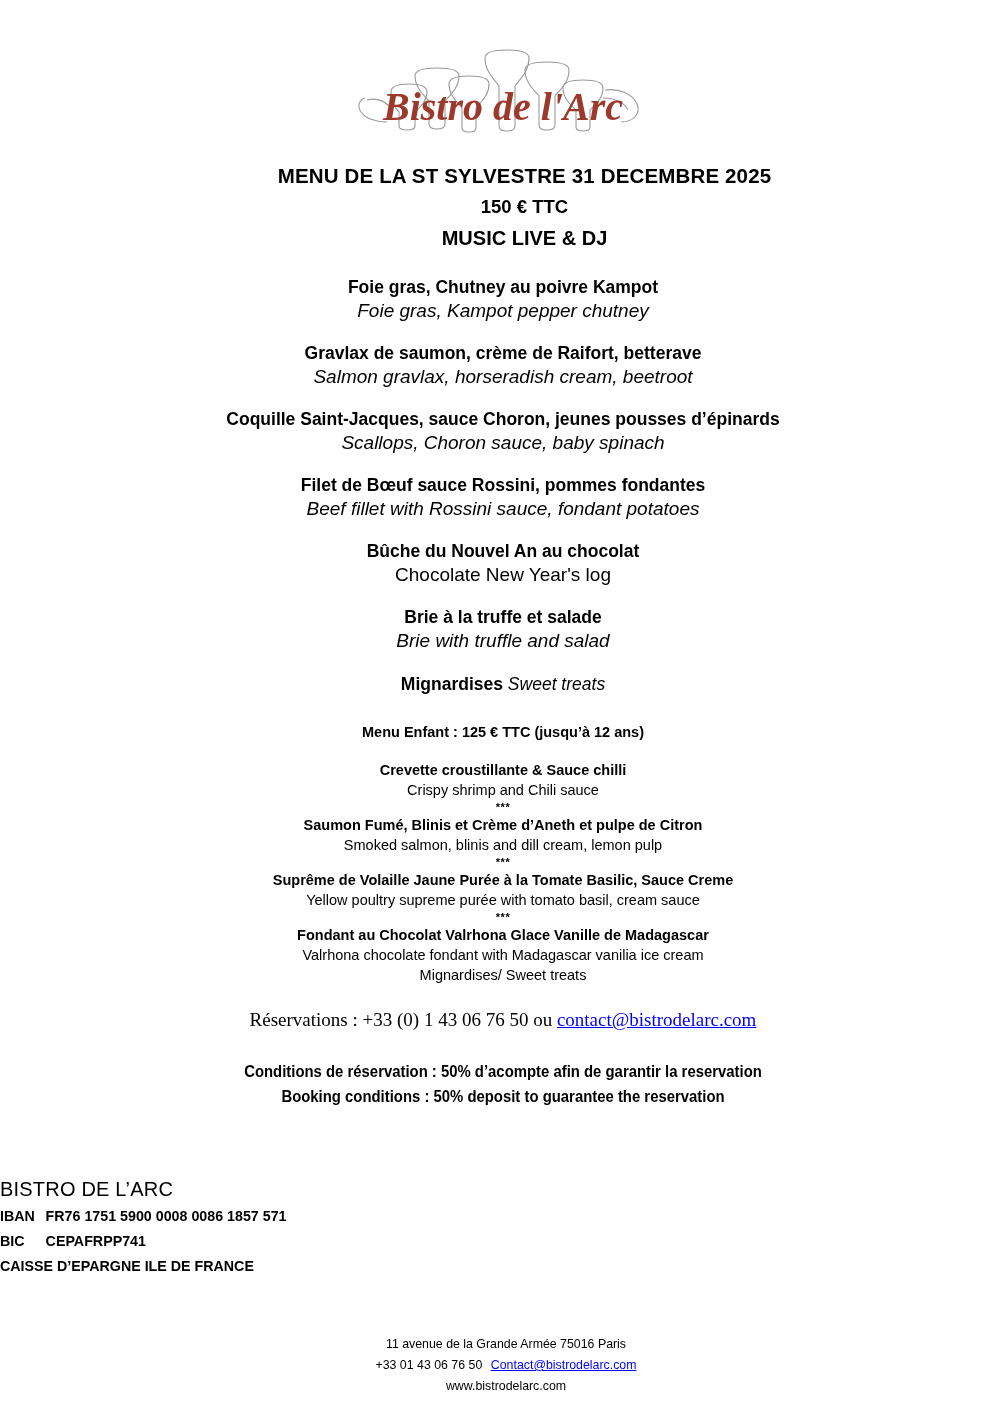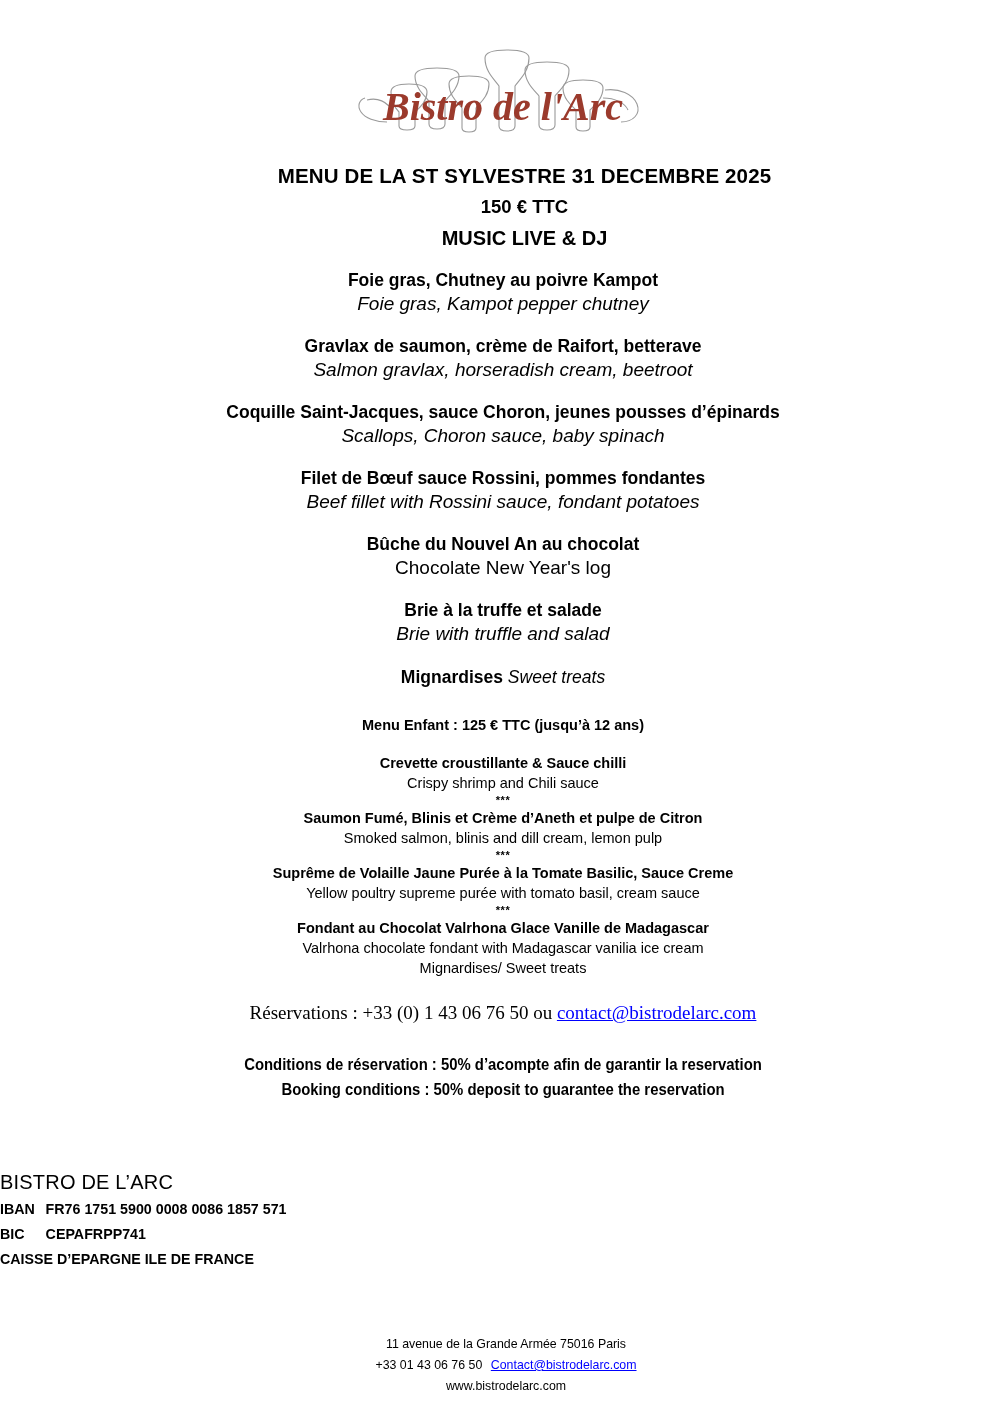--- a/index.html
+++ b/index.html
@@ -50,21 +50,21 @@
     margin-top: 3px;
   }
   .h-music {
     font-size: 20px;
     font-weight: bold;
     line-height: 28px;
     margin-top: 3px;
   }
 
   
-  .courses { margin-top: 17px; }
+  .courses { margin-top: 24px; }
   .course { text-align: center; margin-bottom: 20px; }
   .course:last-child { margin-bottom: 0; }
   .course-fr {
     font-size: 17.5px;
     font-weight: bold;
     line-height: 23px;
   }
   .course-en {
     font-size: 19px;
     font-style: italic;

